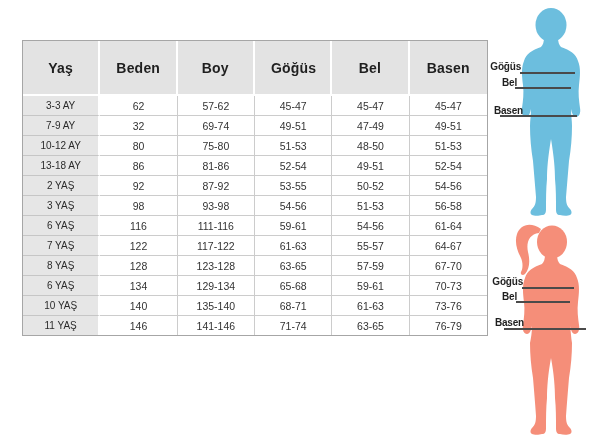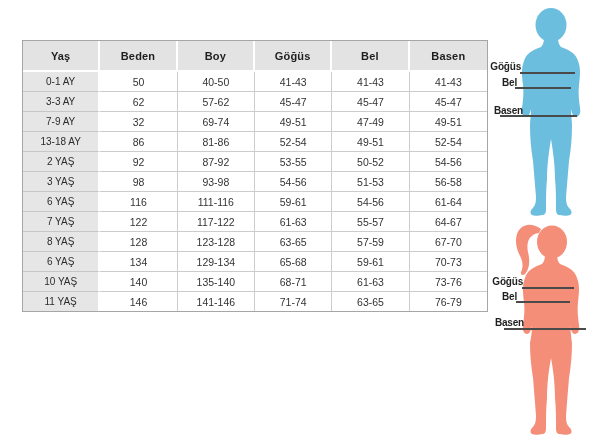--- a/index.html
+++ b/index.html
@@ -8,24 +8,24 @@
     font-family:"Liberation Sans", sans-serif;
     overflow:hidden;
   }
   
   .size-table{
     position:absolute;left:22px;top:40px;width:466px;
     border-collapse:separate;border-spacing:0;table-layout:fixed;
     border:1px solid #a6a6a6;
   }
   .size-table th{
-    background:#e3e3e3;color:#1f1f1f;font-size:11px;font-weight:bold;
+    background:#e3e3e3;color:#1f1f1f;font-size:14px;font-weight:bold;
     height:21px;vertical-align:middle;
     border-right:2px solid #ffffff;border-bottom:2px solid #ffffff;
-    letter-spacing:.2px;padding:4px;
+    letter-spacing:.2px;padding:16px;
   }
   .size-table th:last-child{border-right:none;}
   .size-table td{
     background:#ffffff;color:#333333;font-size:10.5px;
     height:19px;text-align:center;vertical-align:middle;
     border-right:1px solid #cccccc;border-bottom:1px solid #cccccc;
     padding:0;
   }
   .size-table td:last-child{border-right:none;}
   .size-table tr:last-child td{border-bottom:none;}
@@ -52,42 +52,42 @@
         <th>Yaş</th>
         <th>Beden</th>
         <th>Boy</th>
         <th>Göğüs</th>
         <th>Bel</th>
         <th>Basen</th>
       </tr>
   </thead>
   <tbody id="table-body">
       <tr>
-        <td class="row-label">0-1 AY</td>
-        <td>50</td>
-        <td>40-50</td>
-        <td>41-43</td>
-        <td>41-43</td>
-        <td>41-43</td>
-      </tr>
-      <tr>
         <td class="row-label">3-3 AY</td>
         <td>62</td>
         <td>57-62</td>
         <td>45-47</td>
         <td>45-47</td>
         <td>45-47</td>
       </tr>
       <tr>
         <td class="row-label">7-9 AY</td>
         <td>32</td>
         <td>69-74</td>
         <td>49-51</td>
         <td>47-49</td>
         <td>49-51</td>
+      </tr>
+      <tr>
+        <td class="row-label">10-12 AY</td>
+        <td>80</td>
+        <td>75-80</td>
+        <td>51-53</td>
+        <td>48-50</td>
+        <td>51-53</td>
       </tr>
       <tr>
         <td class="row-label">13-18 AY</td>
         <td>86</td>
         <td>81-86</td>
         <td>52-54</td>
         <td>49-51</td>
         <td>52-54</td>
       </tr>
       <tr>

